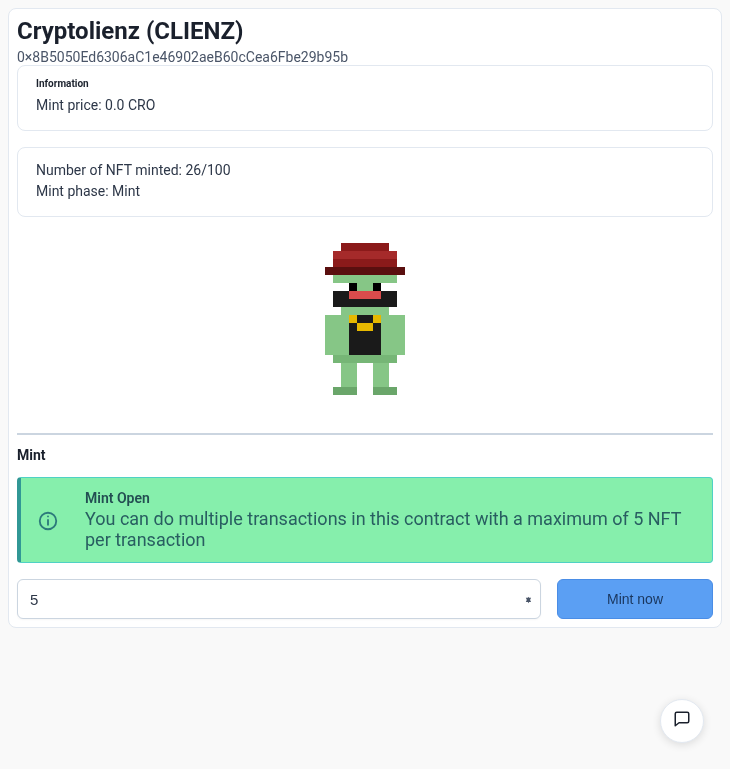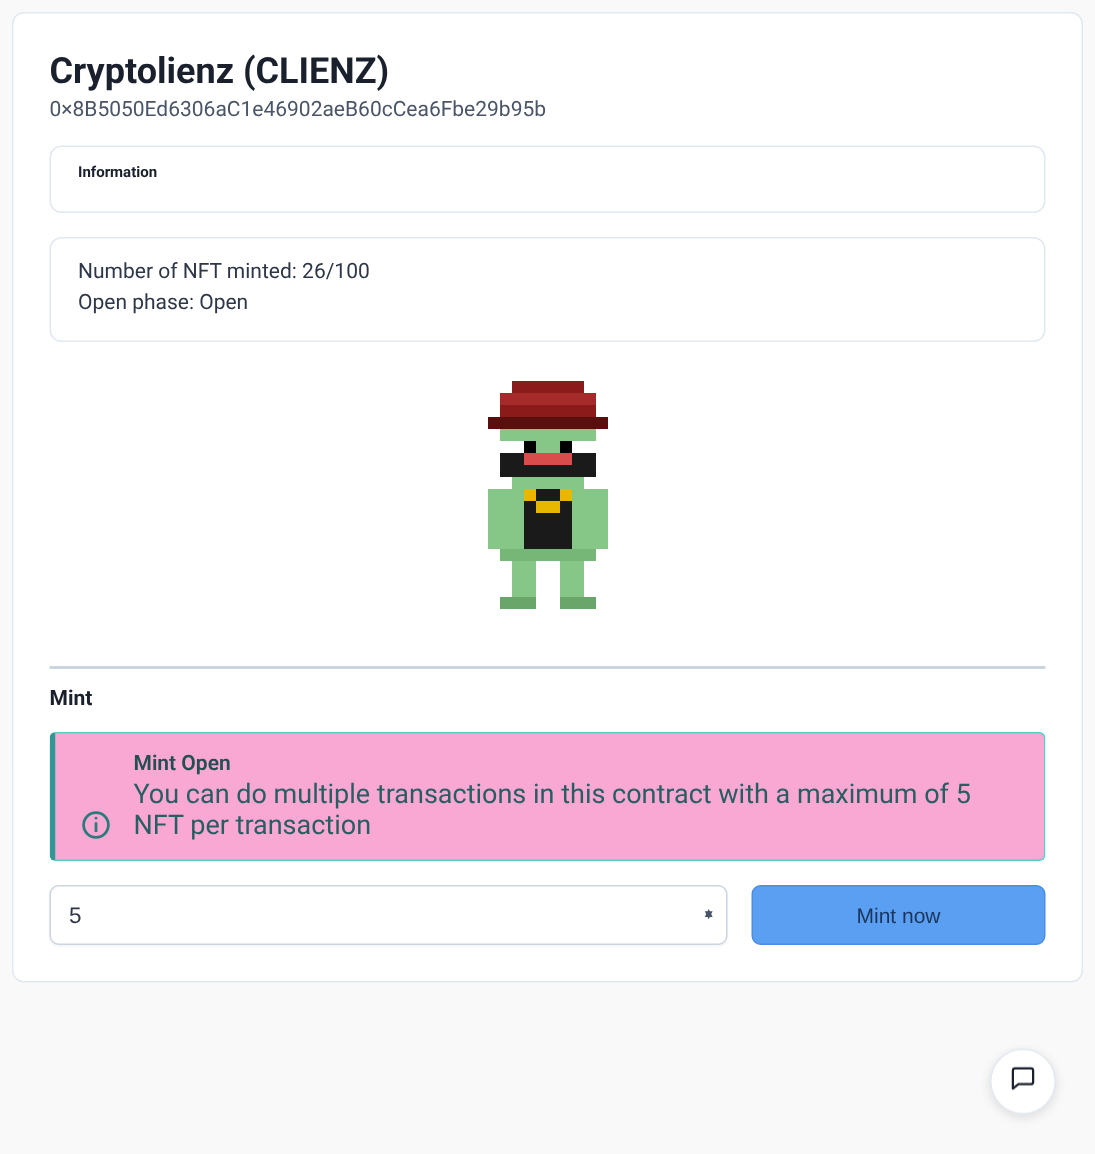--- a/index.html
+++ b/index.html
@@ -7,32 +7,31 @@
       font-family: -apple-system, BlinkMacSystemFont, "Segoe UI", Roboto, sans-serif;
       background: #f9f9f9;
       padding: 8px;
       width: 730px;
       color: #1a202c;
     }
     .card {
       background: #fff;
       border: 1px solid #e2e8f0;
       border-radius: 8px;
-      padding: 24px;
+      padding: 8px;
     }
     .title {
       font-size: 24px;
       font-weight: 700;
       color: #1a202c;
       margin-bottom: 4px;
     }
     .address {
       font-size: 14px;
       color: #4a5568;
-      margin-bottom: 16px;
     }
     .info-box {
       border: 1px solid #e2e8f0;
       border-radius: 8px;
       padding: 12px 18px 14px 18px;
       margin-bottom: 16px;
     }
     .info-box h3 {
       font-size: 10px;
       font-weight: 700;
@@ -52,29 +51,29 @@
       border: none;
       border-top: 2px solid #cbd5e0;
       margin: 0 0 12px 0;
     }
     .mint-heading {
       font-size: 14px;
       font-weight: 700;
       margin-bottom: 14px;
     }
     .alert {
-      background: #f9a8d4;
+      background: #86efac;
       border: 1px solid #4fd1c5;
       border-left: 4px solid #319795;
       border-radius: 4px;
       padding: 12px 16px;
       margin-bottom: 16px;
       display: flex;
-      align-items: flex-end;
-      gap: 14px;
+      align-items: center;
+      gap: 26px;
     }
     .alert-icon {
       flex-shrink: 0;
       width: 22px;
       height: 22px;
       margin-top: 2px;
     }
     .alert-icon svg { width: 22px; height: 22px; }
     .alert-title {
       font-size: 14px;
@@ -124,21 +123,21 @@
       line-height: 0;
       gap: 1px;
     }
     .stepper-arrows span {
       font-size: 9px;
       color: #4a5568;
       cursor: pointer;
       user-select: none;
     }
     .mint-btn {
-      width: 196px;
+      width: 156px;
       height: 40px;
       background: #5b9ff3;
       color: #1a365d;
       border: 1px solid #4a8de6;
       border-radius: 6px;
       font-size: 14px;
       font-weight: 500;
       cursor: pointer;
     }
     .chat-fab {
@@ -164,25 +163,26 @@
   </style>
 </head>
 <body>
 
 <div class="card">
   <div class="title">Cryptolienz (CLIENZ)</div>
   <div class="address">0×8B5050Ed6306aC1e46902aeB60cCea6Fbe29b95b</div>
 
   <div class="info-box">
     <h3>Information</h3>
+    <p>Mint price: 0.0 CRO</p>
   </div>
 
   <div class="info-box">
     <p>Number of NFT minted: 26/100</p>
-    <p>Open phase: Open</p>
+    <p>Mint phase: Mint</p>
   </div>
 
   <div class="nft-image">
     <svg class="pixel-art" width="96" height="160" viewBox="0 0 12 20" shape-rendering="crispEdges">
 
       <rect x="3" y="0" width="6" height="1" fill="#8b1a1a"></rect>
       <rect x="2" y="1" width="8" height="1" fill="#a52a2a"></rect>
       <rect x="2" y="2" width="8" height="1" fill="#8b1a1a"></rect>
       <rect x="1" y="3" width="10" height="1" fill="#5a0f0f"></rect>
 

